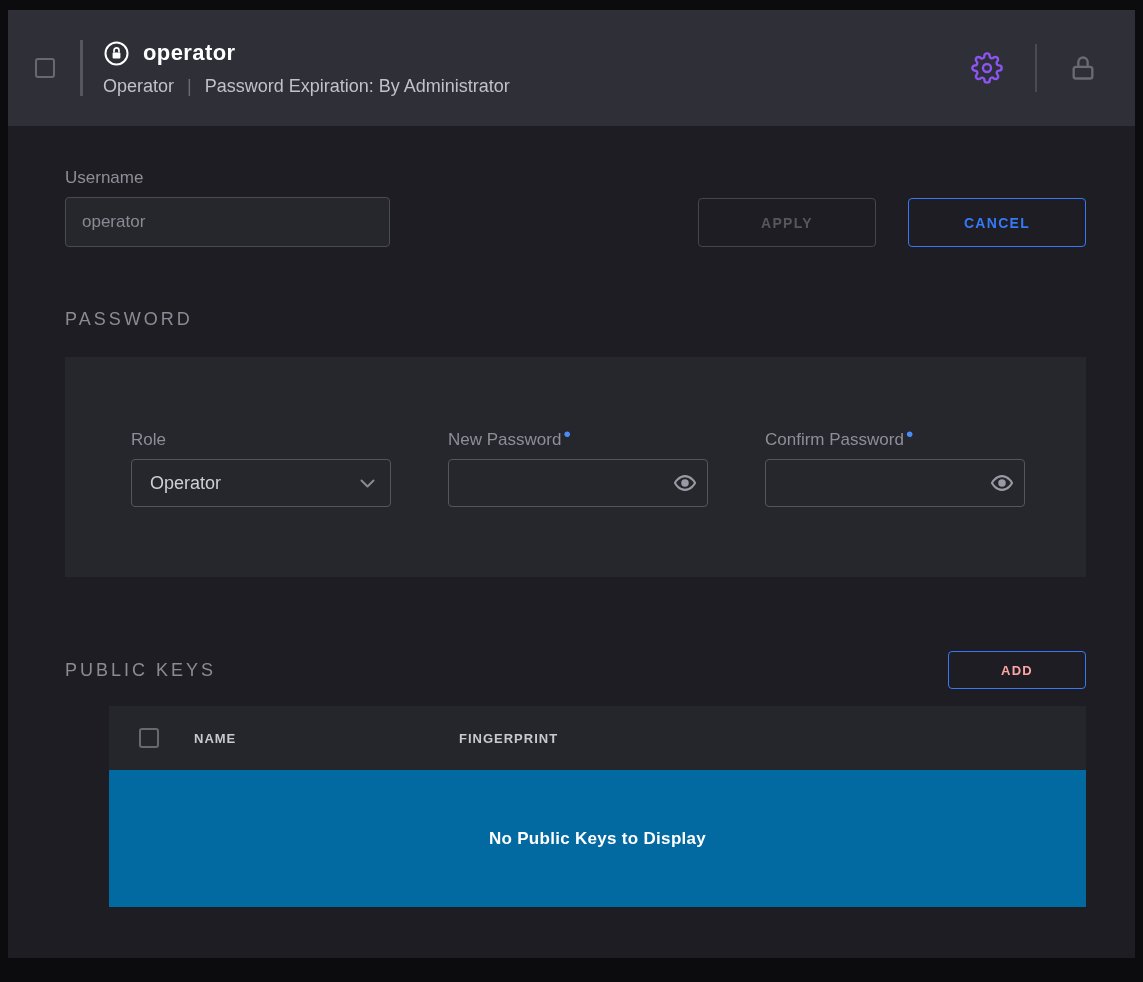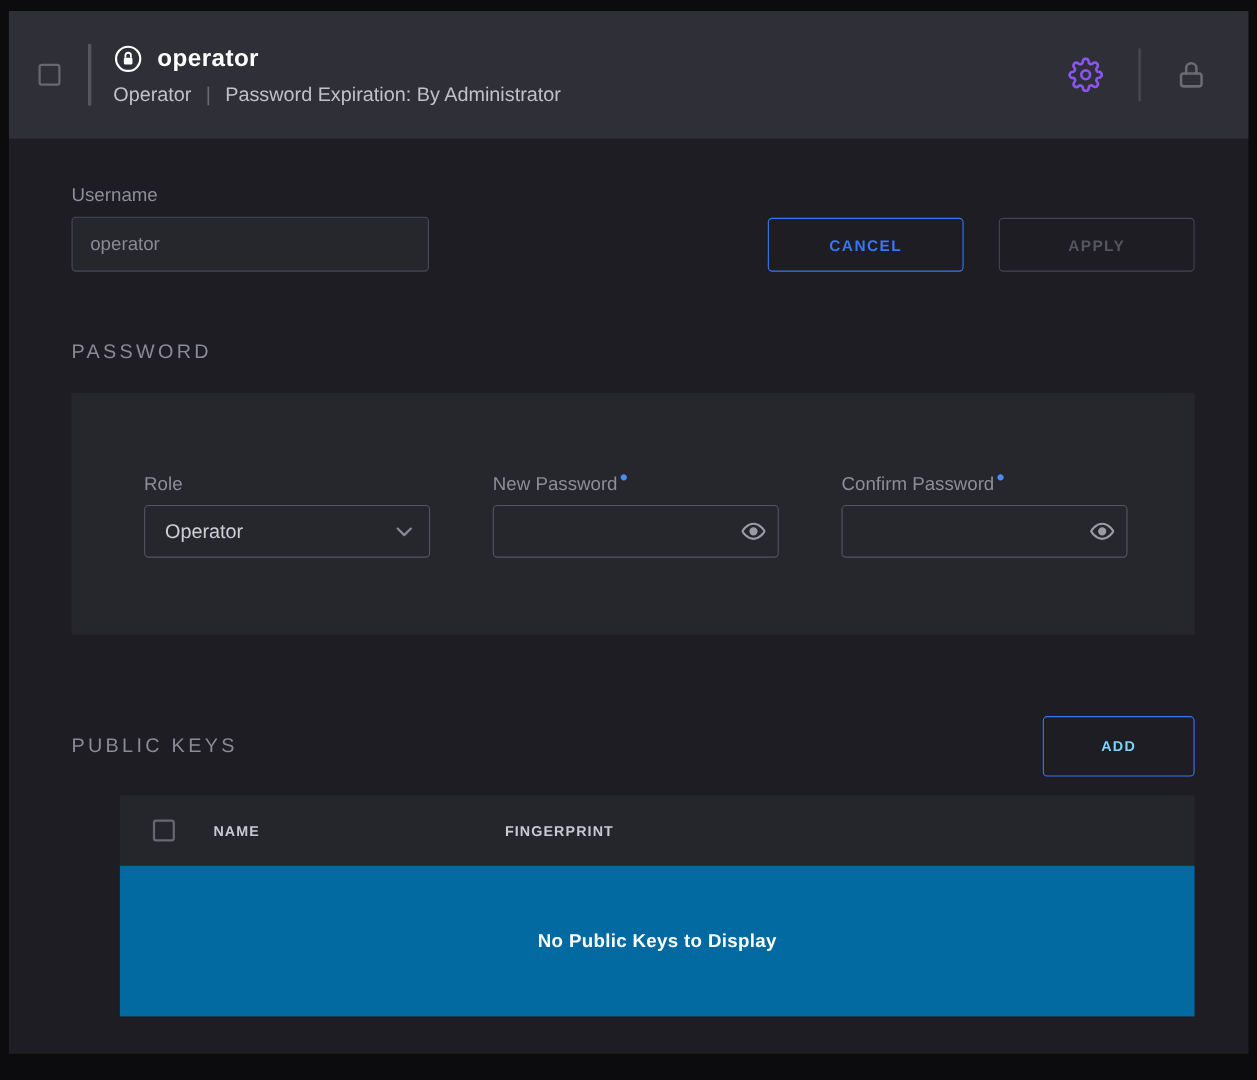--- a/index.html
+++ b/index.html
@@ -86,22 +86,22 @@
     background: transparent; color: #ffffff;
     padding: 0 44px 0 14px; font-size: 16px; font-family: inherit; outline: none;
   }
   .eye-btn {
     position: absolute; right: 10px; top: 50%; transform: translateY(-50%);
     background: none; border: none; cursor: pointer; display: flex; padding: 2px;
   }
 
   .pk-row { margin-top: 74px; display: flex; align-items: center; justify-content: space-between; }
   .btn-add {
-    width: 138px; height: 55px; border-radius: 4px;
-    background: transparent; border: 1px solid #3579f6; color: #7dd3fc;
+    width: 138px; height: 38px; border-radius: 4px;
+    background: transparent; border: 1px solid #3579f6; color: #fca5a5;
     font-size: 13px; font-weight: bold; letter-spacing: 1.2px;
     cursor: pointer; font-family: inherit;
   }
 
   .pk-table { margin-top: 17px; padding-left: 44px; }
   .thead {
     height: 64px; background: #25252c;
     display: flex; align-items: center; padding-left: 30px;
   }
   .th { color: #c9c9d1; font-size: 13px; font-weight: bold; letter-spacing: 1px; }
@@ -164,22 +164,22 @@
     </header>
 
     <main>
 
       <div class="form-row">
         <div>
           <label class="field-label">Username</label>
           <input class="text-input" type="text" value="operator" style="">
         </div>
         <div class="actions">
+          <button class="btn btn-apply" disabled="">APPLY</button>
           <button class="btn btn-cancel">CANCEL</button>
-          <button class="btn btn-apply" disabled="">APPLY</button>
         </div>
       </div>
 
       <div class="section-title">PASSWORD</div>
 
       <div class="panel">
         <div class="pfield">
           <label class="field-label">Role</label>
           <div class="select">
             <span>Operator</span>

